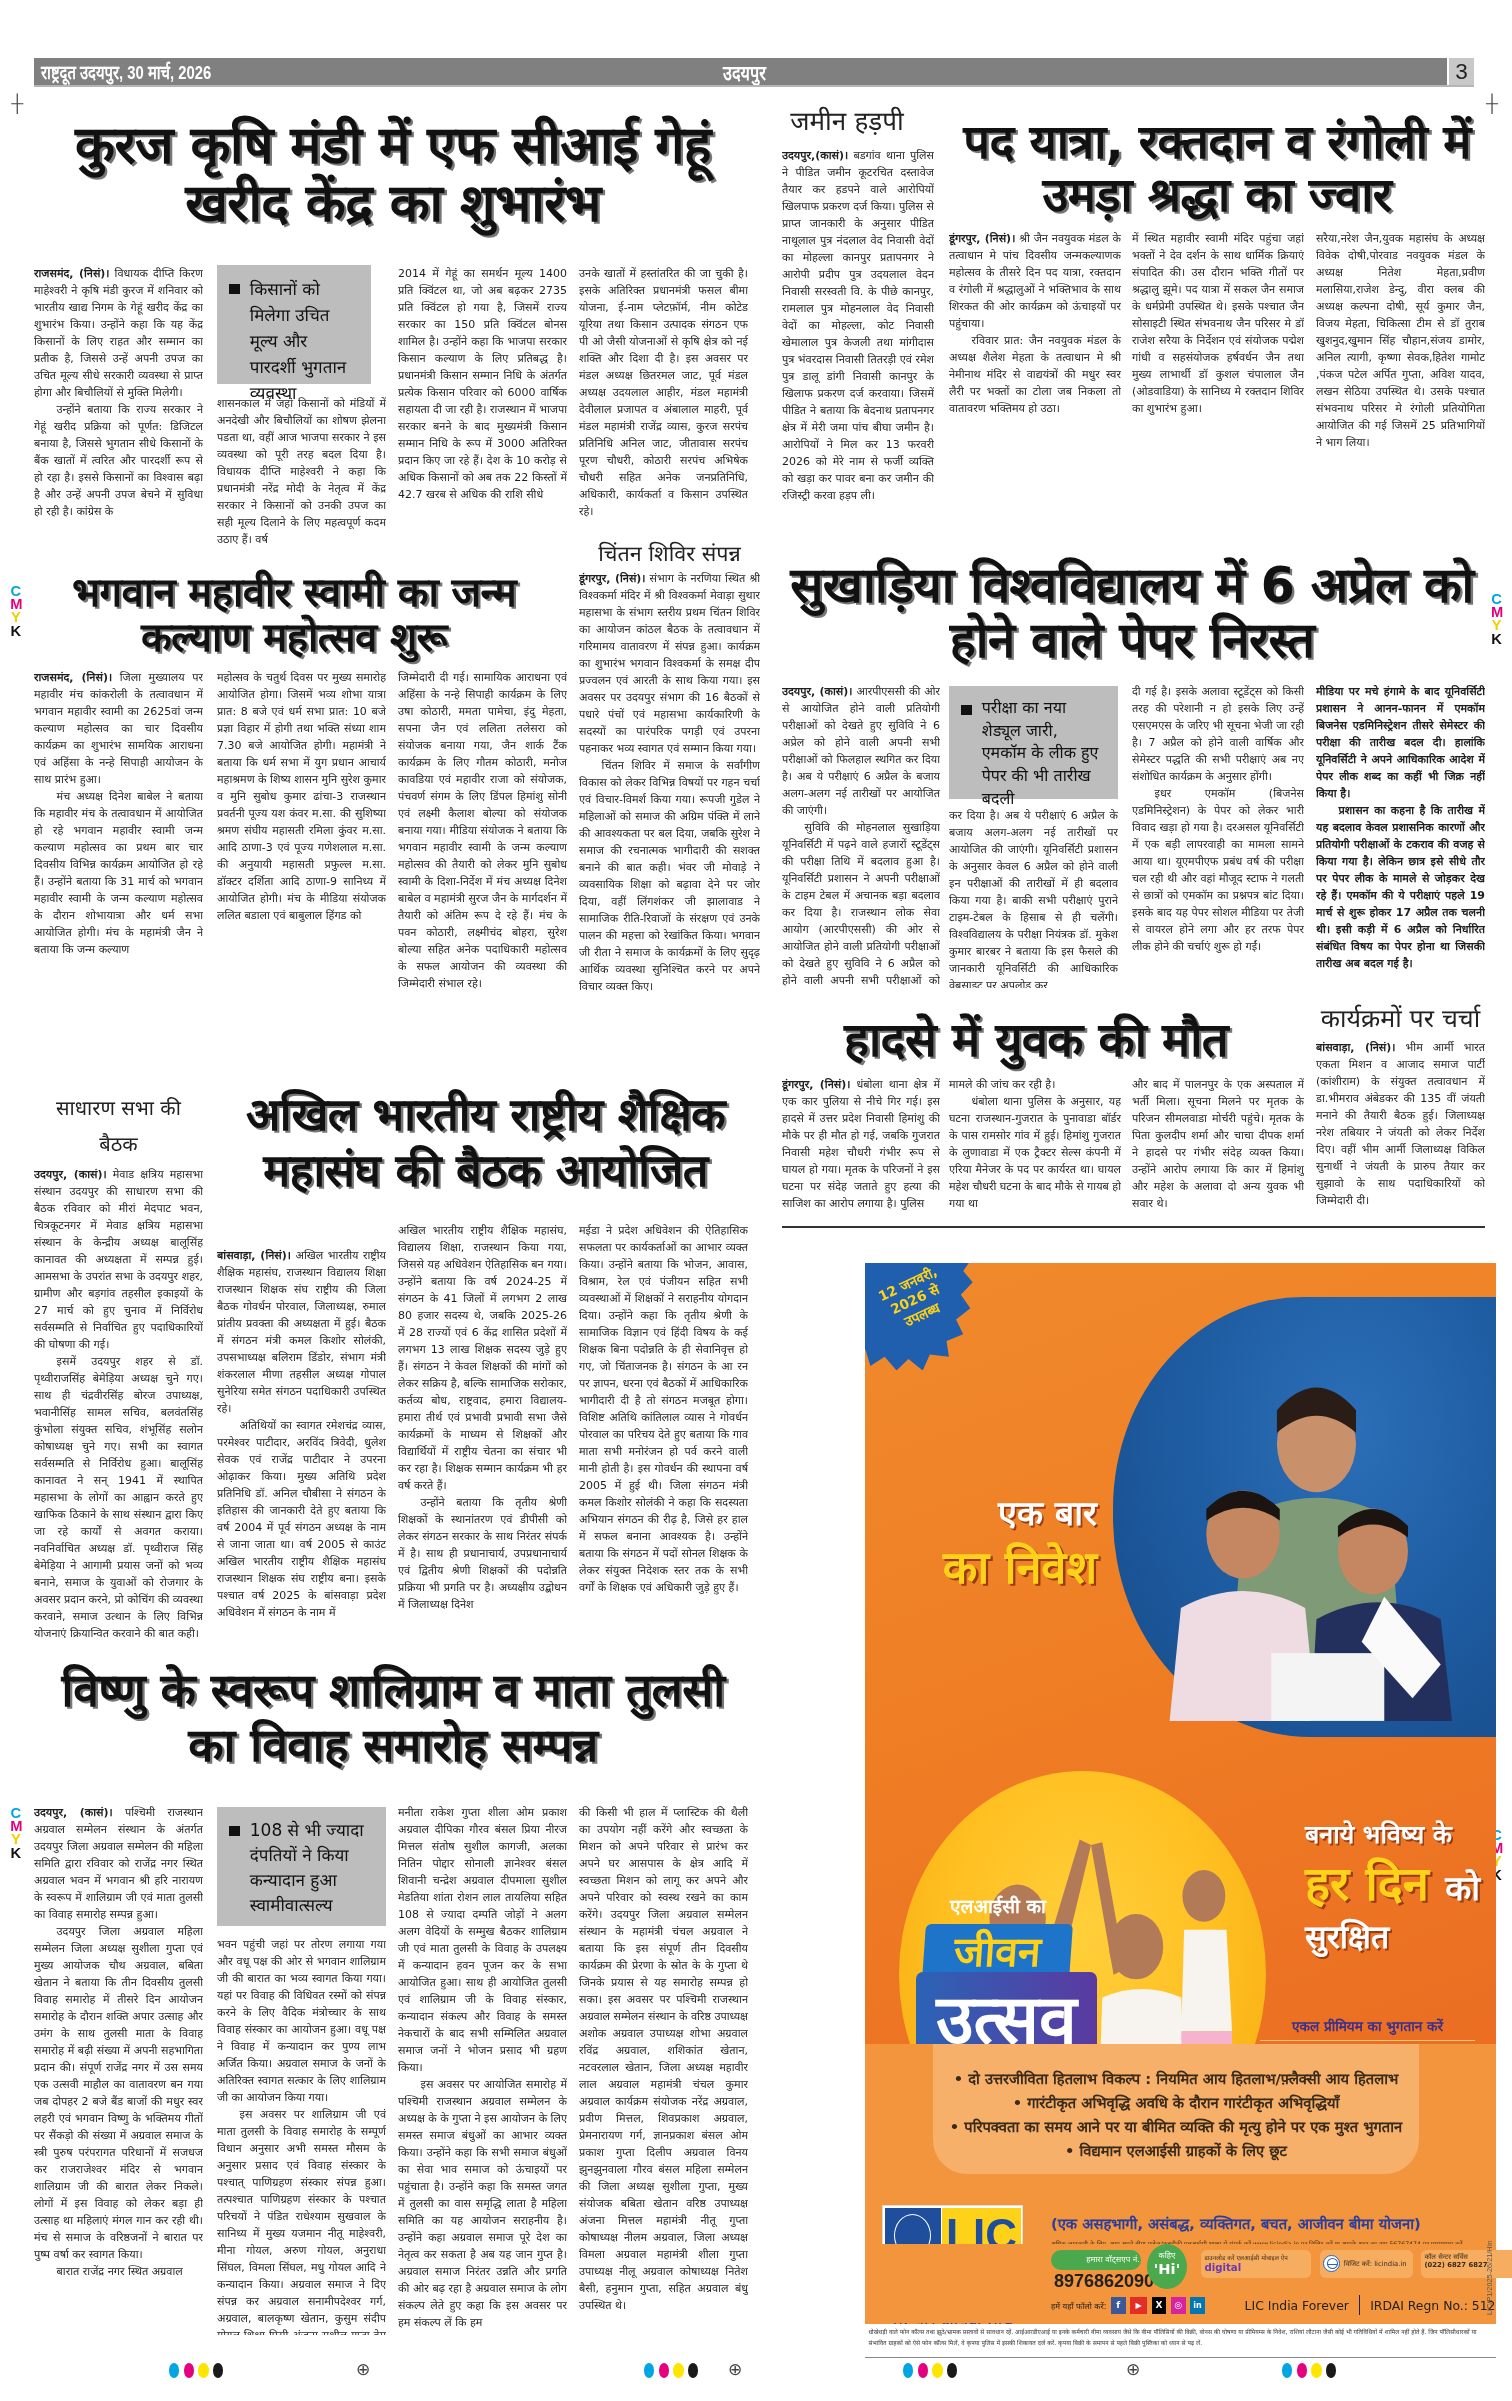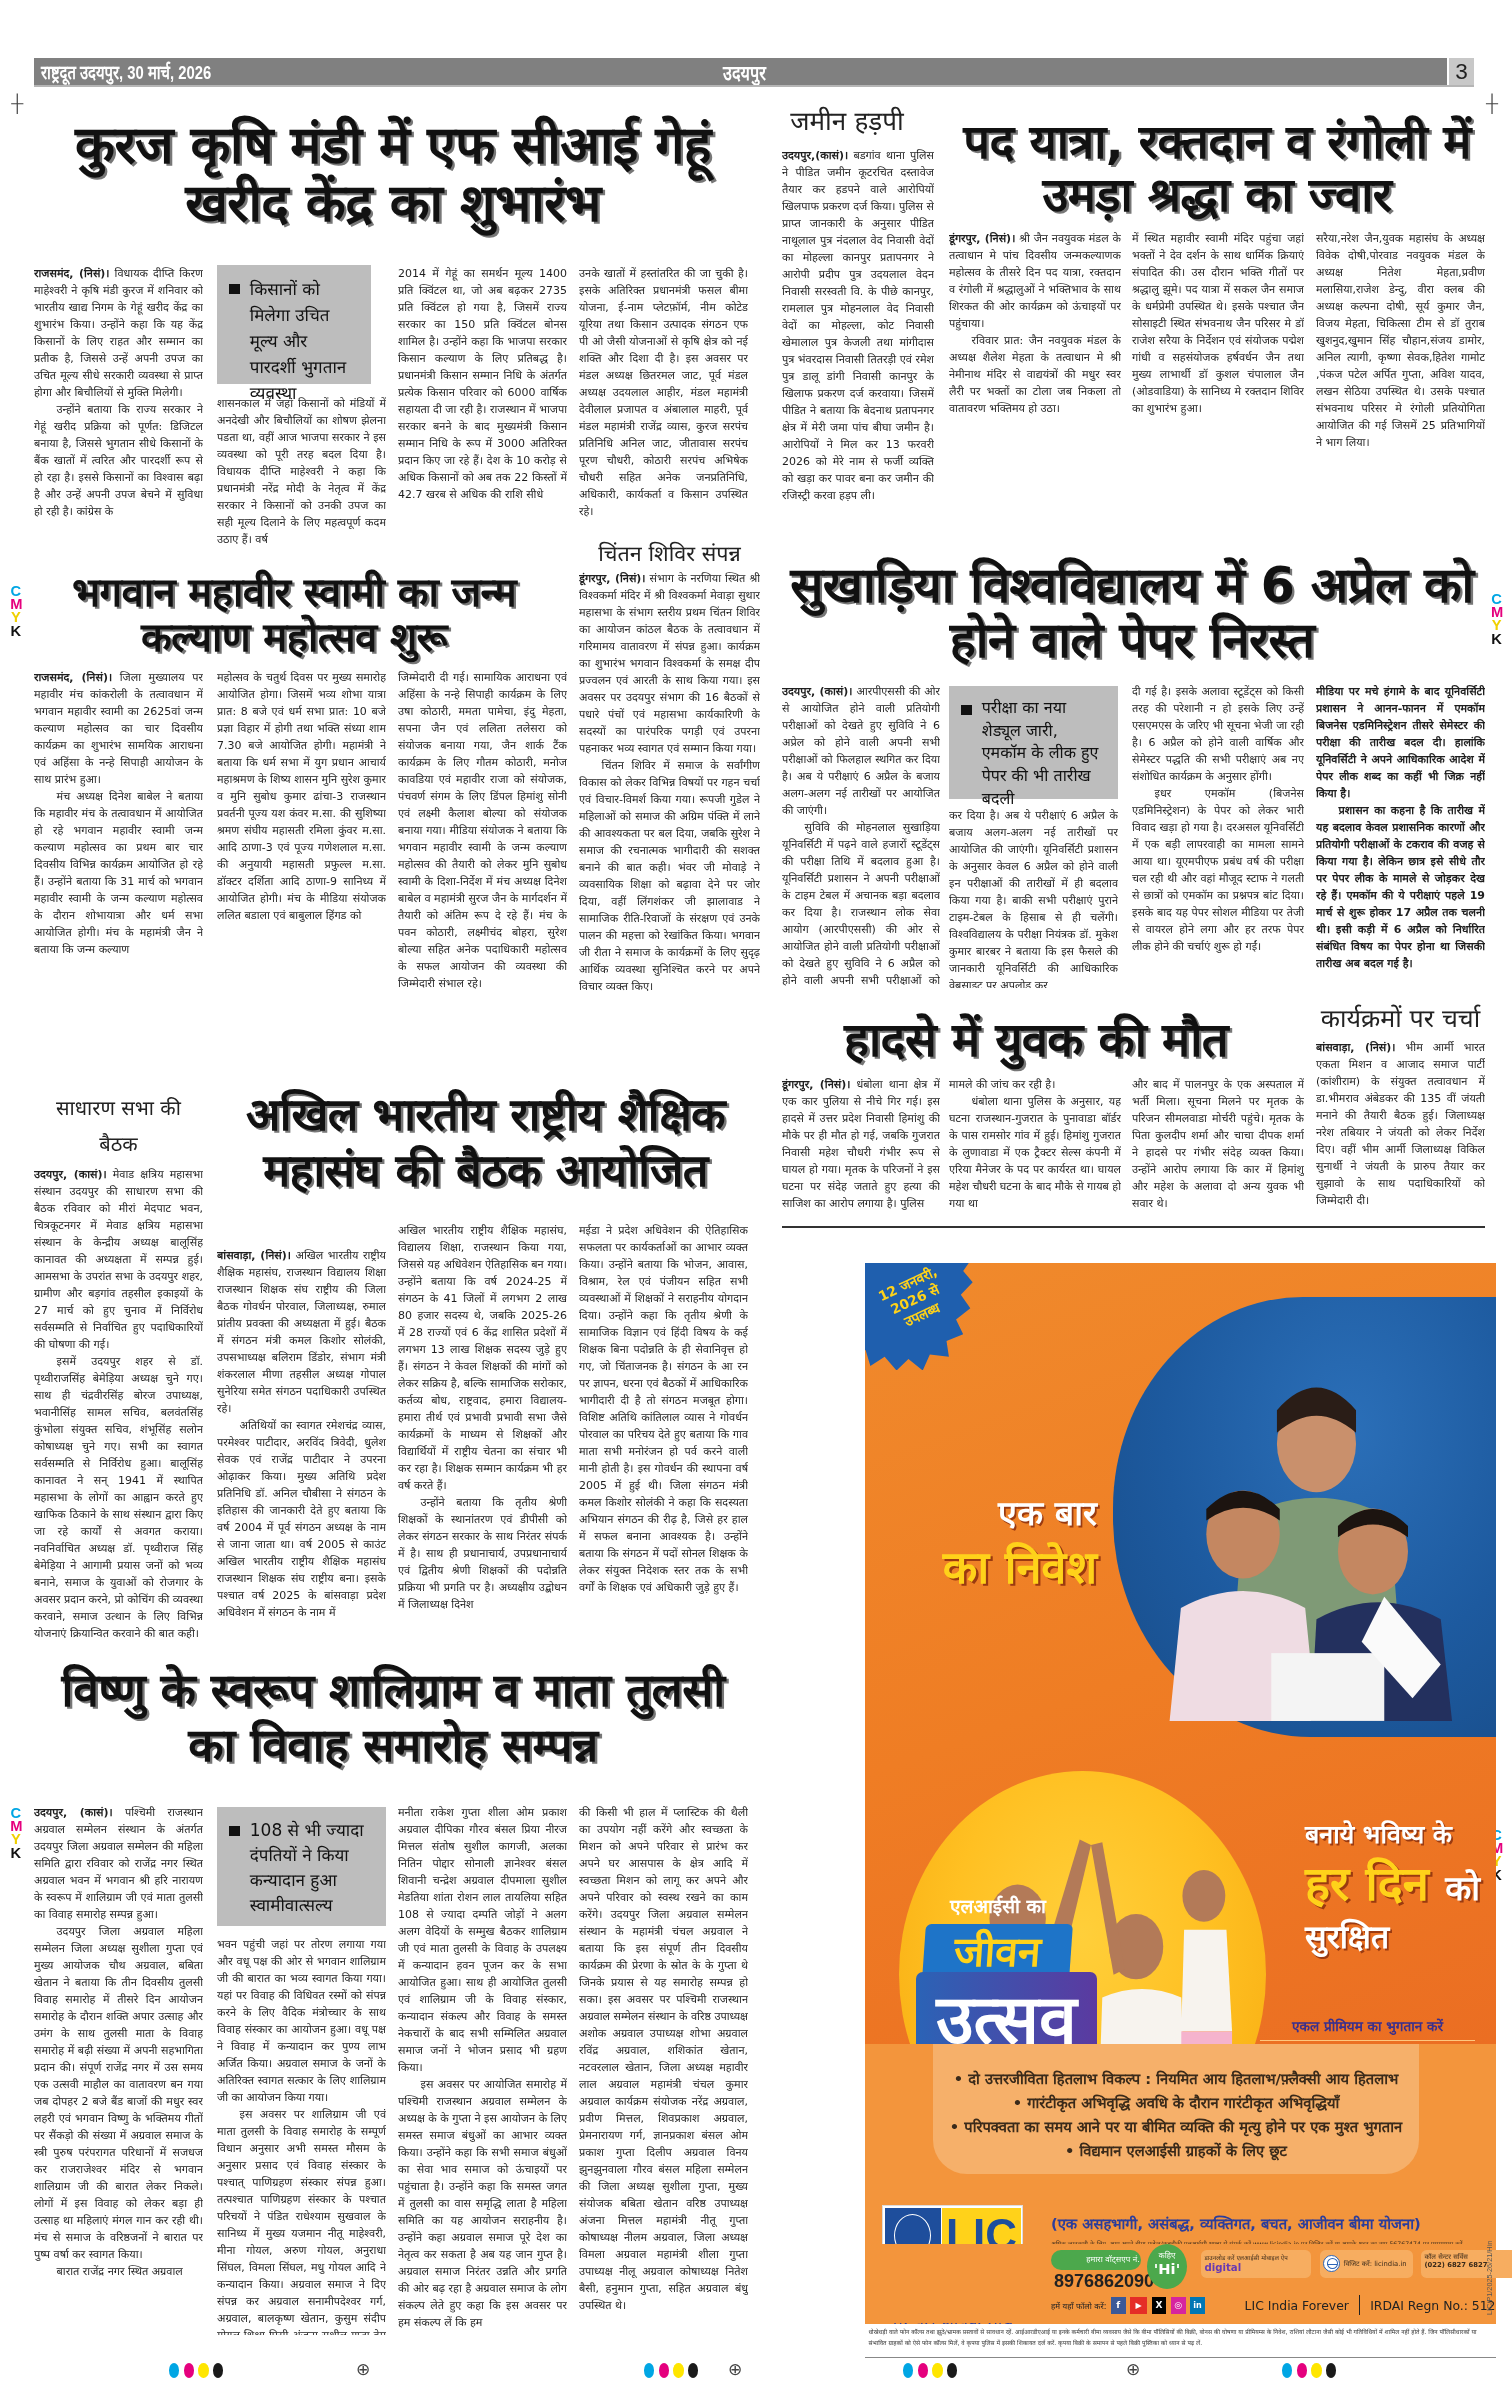--- a/index.html
+++ b/index.html
@@ -156,21 +156,21 @@
   <div>परीक्षा का नया शेड्यूल जारी, एमकॉम के लीक हुए पेपर की भी तारीख बदली</div>
 </div>
 <div class="col" style="left:782px;top:683px;width:158px;height:305px;">
   <p class="first"><b>उदयपुर, (कासं)।</b> <span>आरपीएससी की ओर से आयोजित होने वाली प्रतियोगी परीक्षाओं को देखते हुए सुविवि ने 6 अप्रेल को होने वाली अपनी सभी परीक्षाओं को फिलहाल स्थगित कर दिया है। अब ये परीक्षाएं 6 अप्रैल के बजाय अलग-अलग नई तारीखों पर आयोजित की जाएंगी।</span></p>
   <p>सुविवि की मोहनलाल सुखाड़िया यूनिवर्सिटी में पढ़ने वाले हजारों स्टूडेंट्स की परीक्षा तिथि में बदलाव हुआ है। यूनिवर्सिटी प्रशासन ने अपनी परीक्षाओं के टाइम टेबल में अचानक बड़ा बदलाव कर दिया है। राजस्थान लोक सेवा आयोग (आरपीएससी) की ओर से आयोजित होने वाली प्रतियोगी परीक्षाओं को देखते हुए सुविवि ने 6 अप्रैल को होने वाली अपनी सभी परीक्षाओं को फिलहाल टाल</p>
 </div>
 <div class="col" style="left:949px;top:807px;width:169px;height:181px;">
     <p class="first">कर दिया है। अब ये परीक्षाएं 6 अप्रैल के बजाय अलग-अलग नई तारीखों पर आयोजित की जाएंगी। यूनिवर्सिटी प्रशासन के अनुसार केवल 6 अप्रैल को होने वाली इन परीक्षाओं की तारीखों में ही बदलाव किया गया है। बाकी सभी परीक्षाएं पुराने टाइम-टेबल के हिसाब से ही चलेंगी। विश्वविद्यालय के परीक्षा नियंत्रक डॉ. मुकेश कुमार बारबर ने बताया कि इस फैसले की जानकारी यूनिवर्सिटी की आधिकारिक वेबसाइट पर अपलोड कर</p>
   </div>
 <div class="col" style="left:1132px;top:683px;width:172px;height:305px;">
-  <p class="first">दी गई है। इसके अलावा स्टूडेंट्स को किसी तरह की परेशानी न हो इसके लिए उन्हें एसएमएस के जरिए भी सूचना भेजी जा रही है। 6 अप्रैल को होने वाली वार्षिक और सेमेस्टर पद्धति की सभी परीक्षाएं अब नए संशोधित कार्यक्रम के अनुसार होंगी।</p>
+  <p class="first">दी गई है। इसके अलावा स्टूडेंट्स को किसी तरह की परेशानी न हो इसके लिए उन्हें एसएमएस के जरिए भी सूचना भेजी जा रही है। 7 अप्रैल को होने वाली वार्षिक और सेमेस्टर पद्धति की सभी परीक्षाएं अब नए संशोधित कार्यक्रम के अनुसार होंगी।</p>
   <p>इधर एमकॉम (बिजनेस एडमिनिस्ट्रेशन) के पेपर को लेकर भारी विवाद खड़ा हो गया है। दरअसल यूनिवर्सिटी में एक बड़ी लापरवाही का मामला सामने आया था। यूएमपीएफ प्रबंध वर्ष की परीक्षा चल रही थी और वहां मौजूद स्टाफ ने गलती से छात्रों को एमकॉम का प्रश्नपत्र बांट दिया। इसके बाद यह पेपर सोशल मीडिया पर तेजी से वायरल होने लगा और हर तरफ पेपर लीक होने की चर्चाएं शुरू हो गईं।</p>
 </div>
 <div class="col" style="left:1316px;top:683px;width:169px;height:305px;font-weight:bold;">
   <p class="first">मीडिया पर मचे हंगामे के बाद यूनिवर्सिटी प्रशासन ने आनन-फानन में एमकॉम बिजनेस एडमिनिस्ट्रेशन तीसरे सेमेस्टर की परीक्षा की तारीख बदल दी। हालांकि यूनिवर्सिटी ने अपने आधिकारिक आदेश में पेपर लीक शब्द का कहीं भी जिक्र नहीं किया है।</p>
   <p>प्रशासन का कहना है कि तारीख में यह बदलाव केवल प्रशासनिक कारणों और प्रतियोगी परीक्षाओं के टकराव की वजह से किया गया है। लेकिन छात्र इसे सीधे तौर पर पेपर लीक के मामले से जोड़कर देख रहे हैं। एमकॉम की ये परीक्षाएं पहले 19 मार्च से शुरू होकर 17 अप्रैल तक चलनी थी। इसी कड़ी में 6 अप्रैल को निर्धारित संबंधित विषय का पेपर होना था जिसकी तारीख अब बदल गई है।</p>
 </div>
 
 <div class="headline" style="left:782px;top:1014px;width:508px;font-size:47px;">हादसे में युवक की मौत</div>
 <div class="col" style="left:782px;top:1076px;width:158px;height:141px;">
   <p class="first"><b>डूंगरपुर, (निसं)।</b> <span>धंबोला थाना क्षेत्र में एक कार पुलिया से नीचे गिर गई। इस हादसे में उत्तर प्रदेश निवासी हिमांशु की मौके पर ही मौत हो गई, जबकि गुजरात निवासी महेश चौधरी गंभीर रूप से घायल हो गया। मृतक के परिजनों ने इस घटना पर संदेह जताते हुए हत्या की साजिश का आरोप लगाया है। पुलिस</span></p>

